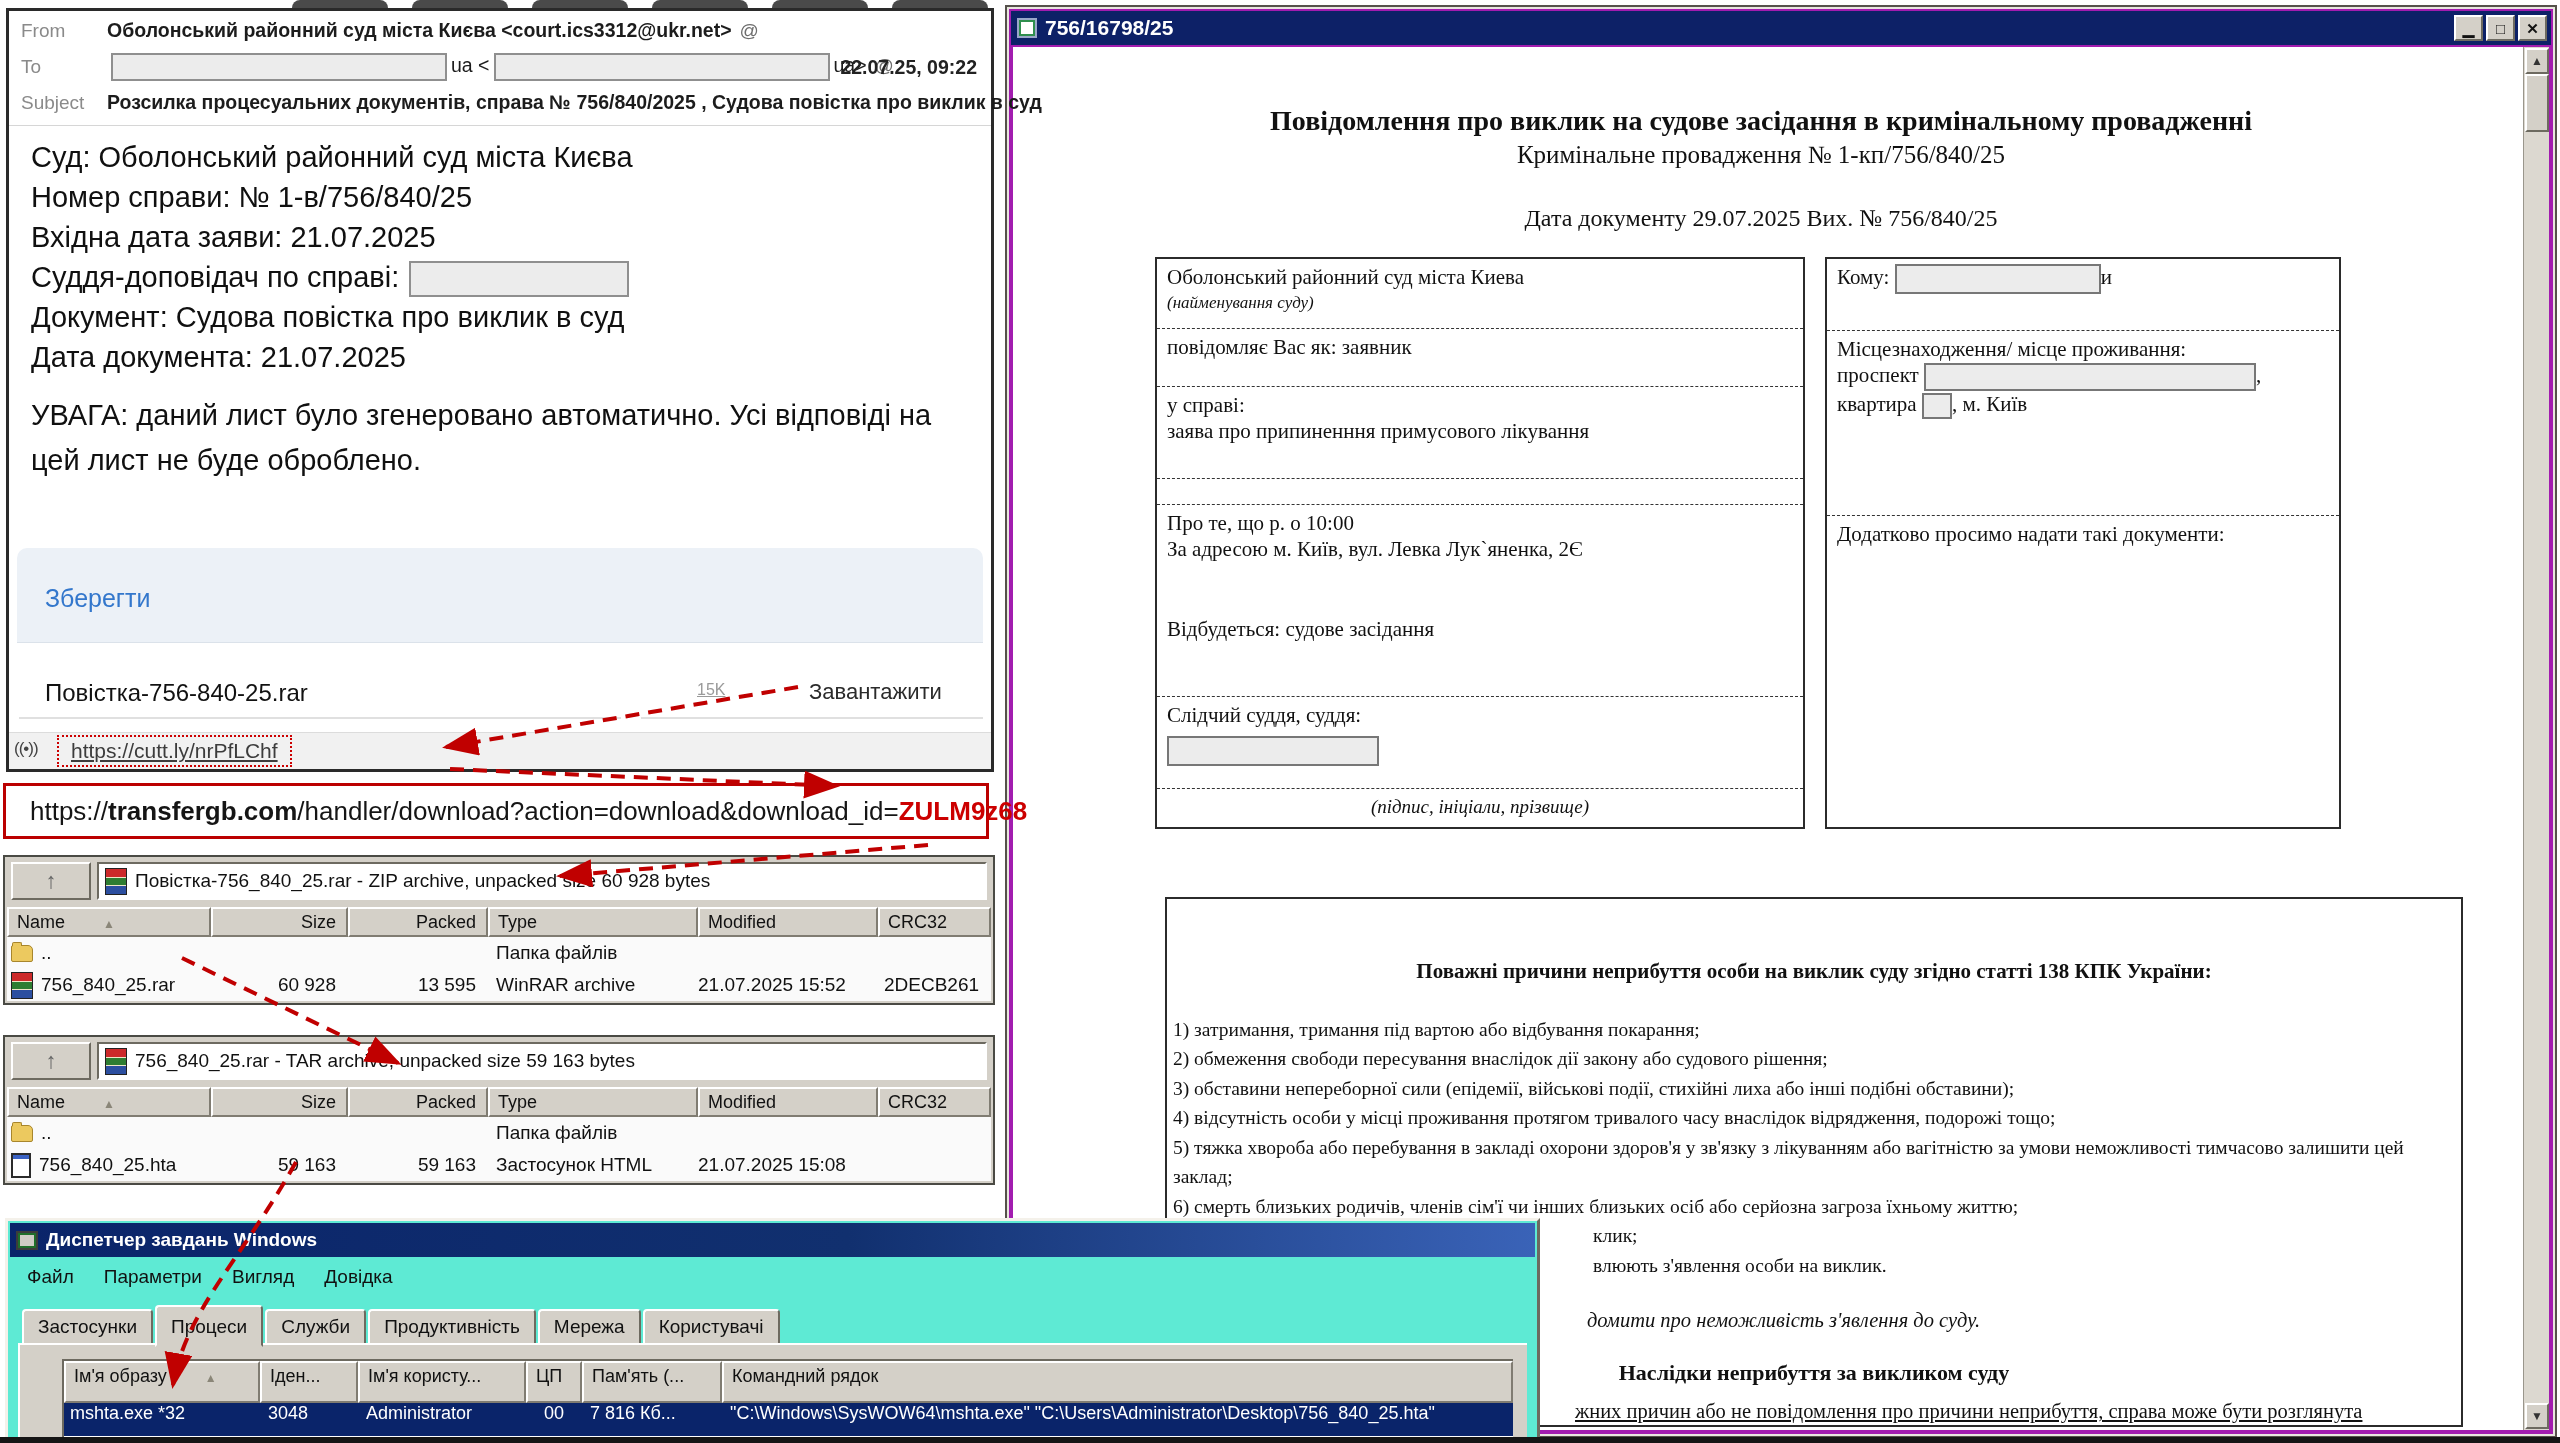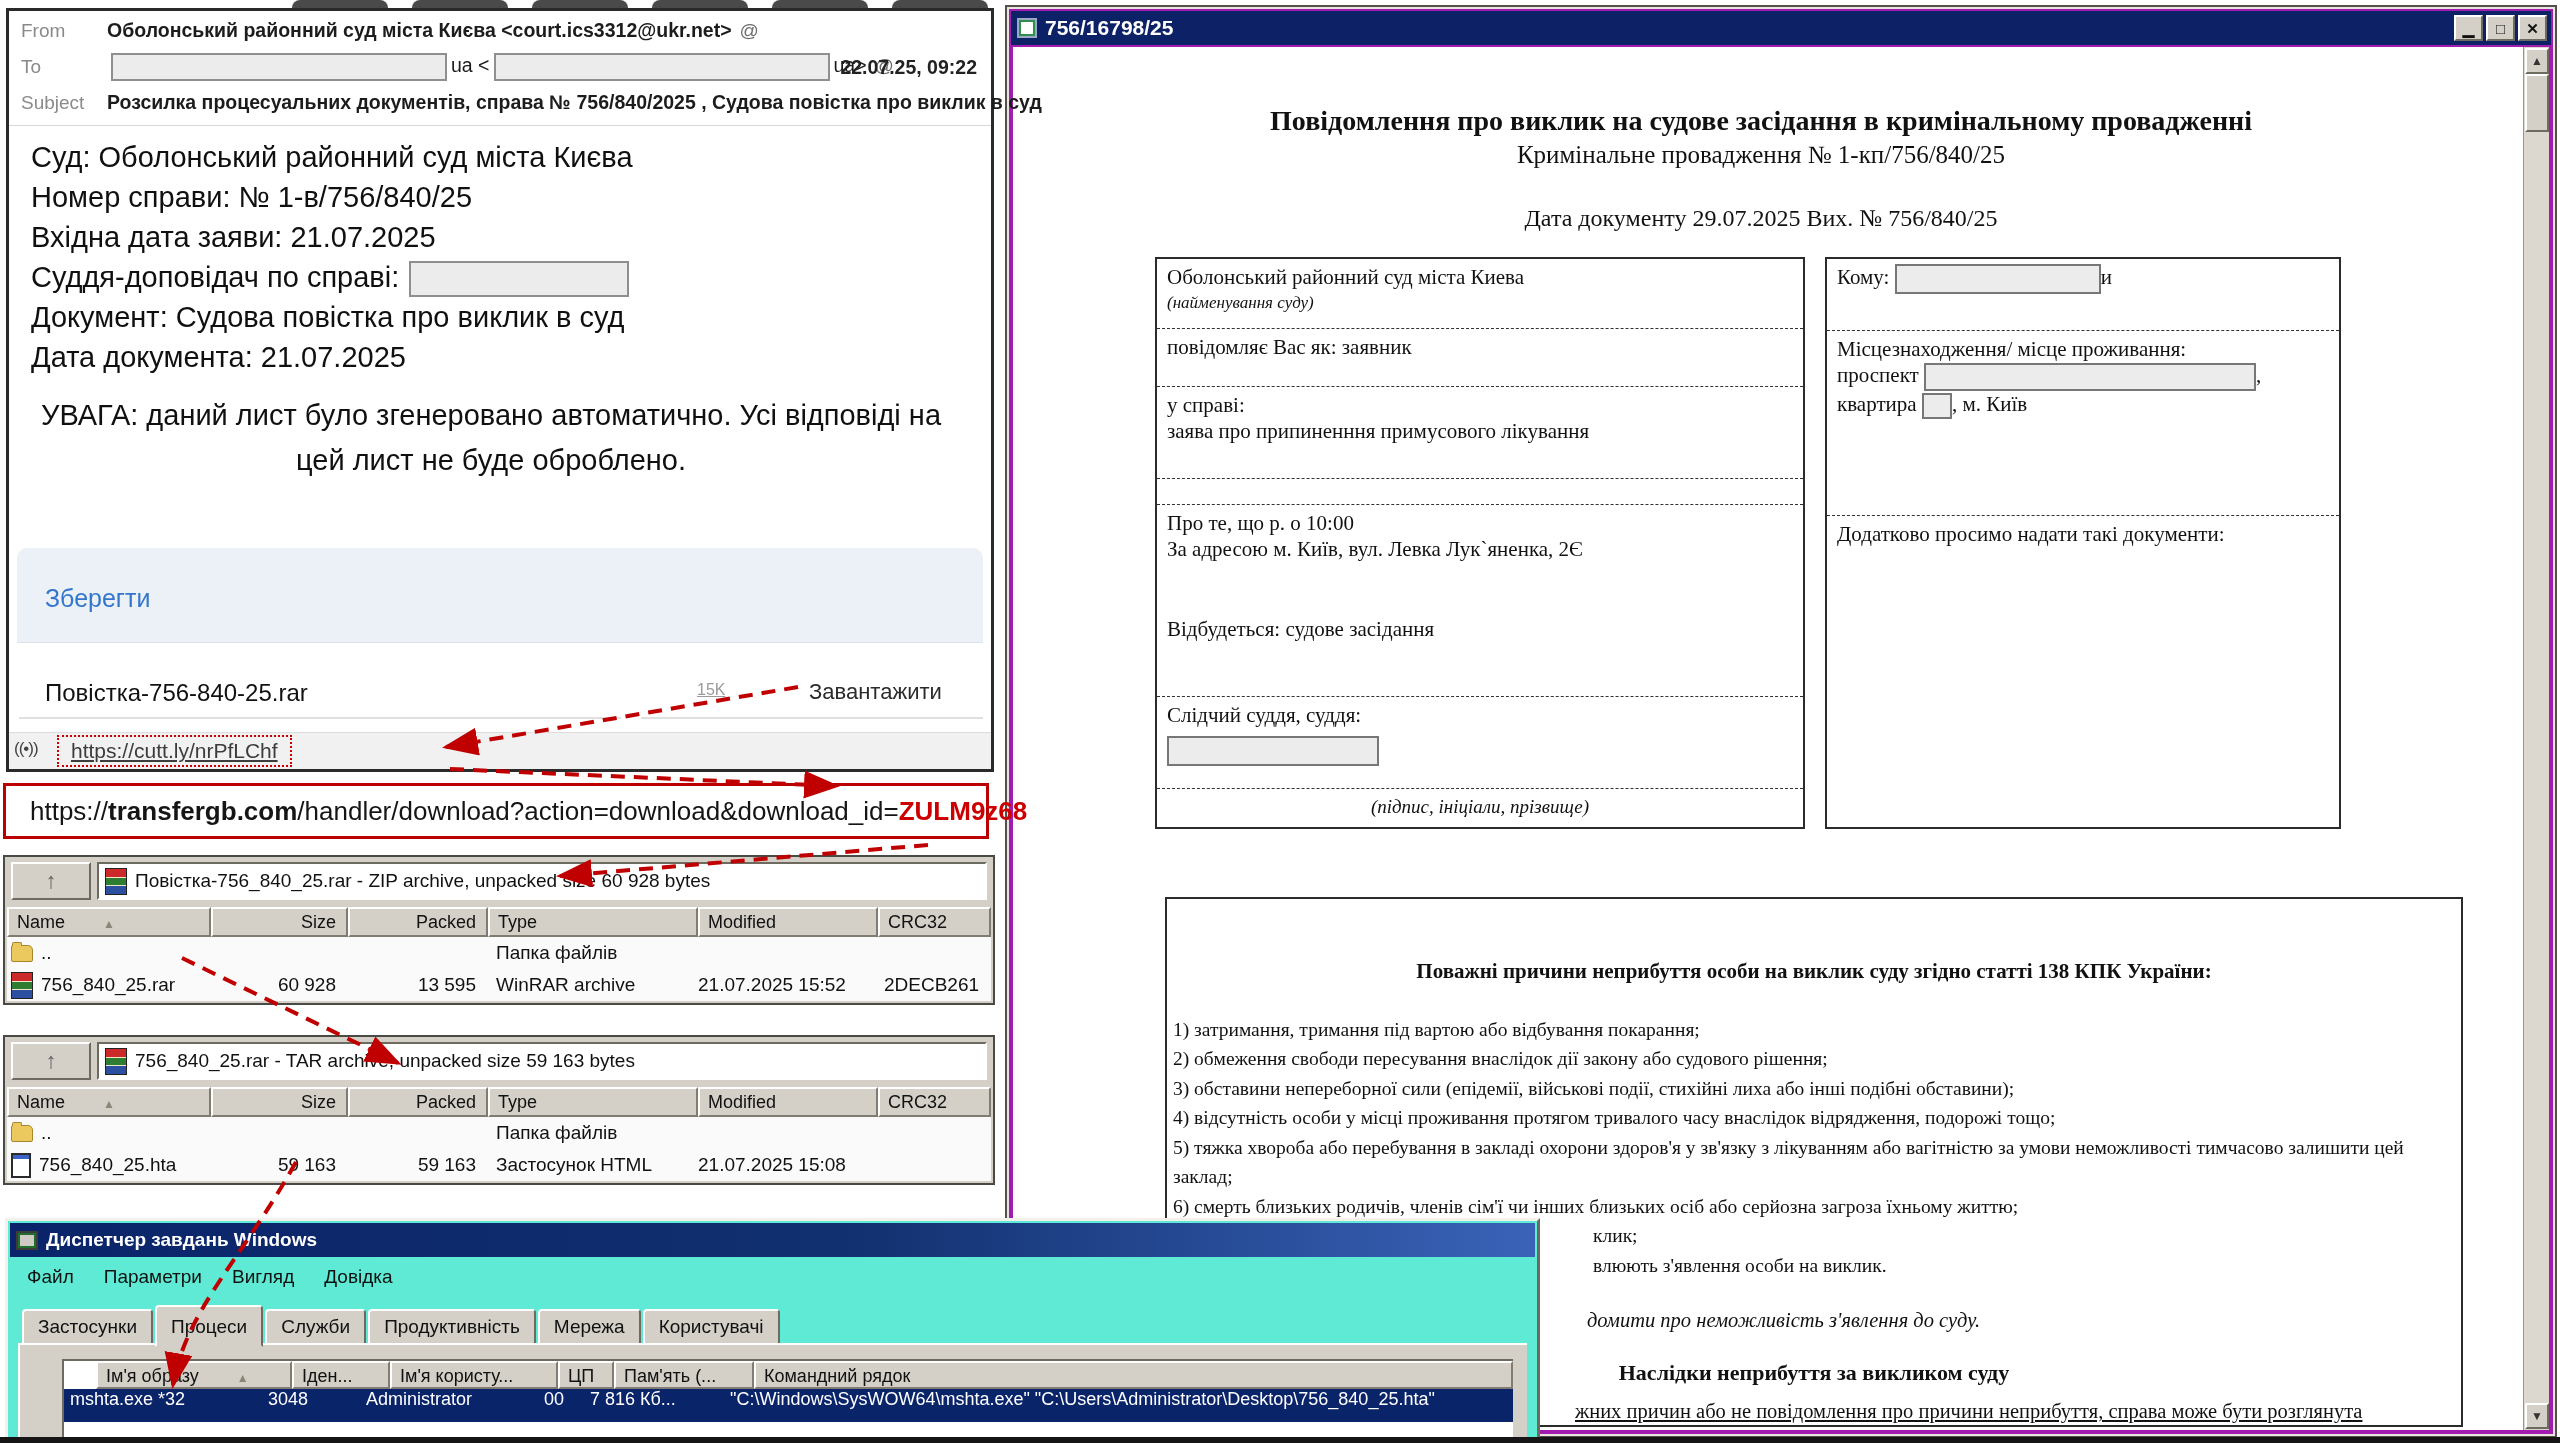--- a/index.html
+++ b/index.html
@@ -17,21 +17,21 @@
   .hval { position:absolute; left:98px; top:4px; color:#1c1c1c; font-size:19.5px; font-weight:600; white-space:nowrap; }
   .subjectval { font-weight:700; }
   .at-ic { color:#6d6d6d; font-size:19px; font-weight:400; margin-left:8px; }
   .redact { display:inline-block; background:#ececec; border:2px solid #8f8f8f; vertical-align:middle; }
   .to-strip { position:absolute; top:2px; left:98px; white-space:nowrap; font-size:19.5px; color:#1c1c1c; }
   .to-strip .redact { width:336px; height:28px; margin:0 4px; }
   .maildate { position:absolute; right:14px; top:5px; font-size:19.5px; font-weight:600; color:#222; }
   .hdr-div { position:absolute; left:0; top:114px; width:100%; height:1px; background:#d6d6d6; }
   .ebody { position:absolute; left:22px; top:126px; width:940px; font-size:29px; color:#101010; line-height:40px; }
   .ebody .jrow .redact { width:220px; height:36px; margin-left:10px; }
-  .ewarn { margin-top:16px; line-height:45px; width:920px;text-align:center; }
+  .ewarn { margin-top:16px; line-height:45px; width:920px; }
   .savepanel { position:absolute; left:8px; top:537px; width:966px; height:95px; background:#ecf1f7;
                border-radius:10px 10px 0 0; border-bottom:1px solid #dbe2ea; }
   .savebtn { position:absolute; left:28px; top:36px; color:#3377cc; font-size:25px; cursor:pointer; }
   .attname { position:absolute; left:36px; top:668px; font-size:24px; color:#111; }
   .attsize { position:absolute; left:688px; top:670px; font-size:16px; color:#9a9a9a; text-decoration:underline;text-align:right; }
   .attdl   { position:absolute; left:800px; top:668px; font-size:22px; color:#2b2b2b; }
   .seg { position:absolute; top:706px; height:2px; background:#e0e0e0; }
   .statusbar { position:absolute; left:0; bottom:0; width:100%; height:37px; background:#f1f1f1; border-top:1px solid #dcdcdc; }
   .bcast { position:absolute; left:5px; top:6px; font-size:17px; color:#444; letter-spacing:-1px; }
   .cuttbox { position:absolute; left:48px; top:2px; border:2px dotted #cc0000; padding:2px 12px; }
@@ -86,21 +86,21 @@
   .tm-menu span { font-size:19px; color:#111; padding:0 15px; }
   .tm-tabs { position:absolute; left:14px; top:84px; height:40px; display:flex; align-items:flex-end; }
   .tm-tab { font-size:19px; color:#111; background:#d4d0c8; padding:5px 14px 7px 14px;
             border-top:2px solid #fff; border-left:2px solid #fff; border-right:2px solid #6d6a60;
             border-radius:4px 4px 0 0; margin-right:2px; position:relative; }
   .tm-tab.active { padding-top:9px; z-index:2; top:2px; border-bottom:2px solid #d4d0c8; }
   .tm-panel { position:absolute; left:10px; right:10px; top:122px; height:200px;
               border-top:2px solid #fff; border-left:2px solid #fff; background:#d4d0c8; }
   .tm-table { position:absolute; left:42px; right:14px; top:14px; bottom:-40px; background:#fff;
               border-top:2px solid #6d6a60; border-left:2px solid #6d6a60; }
-  .tm-head { display:flex; height:28px;padding-left:32px; }
+  .tm-head { display:flex; height:42px; }
   .tm-head .hc { background:#d4d0c8; border-top:2px solid #fff; border-left:2px solid #fff;
                  border-right:2px solid #807c72; border-bottom:2px solid #807c72;
                  font-size:18px; color:#111; padding:3px 0 0 8px; white-space:nowrap; overflow:hidden; }
   .tm-row { display:flex; height:33px; background:#0a246a; color:#fff; font-size:18px; white-space:nowrap; }
   .t-img{width:196px; padding-left:6px;} .t-pid{width:98px; padding-left:8px;} .t-usr{width:168px; padding-left:8px;}
   .t-cpu{width:56px; text-align:center;} .t-mem{width:140px; padding-left:8px;} .t-cmd{flex:1; overflow:hidden; padding-left:8px;}
 
   
   .cw { position:absolute; left:1005px; top:5px; width:1552px; height:1433px; background:#a21caf;
         border:2px solid #55514a; box-shadow:inset 0 0 0 2px #e9e6df; z-index:1; }

